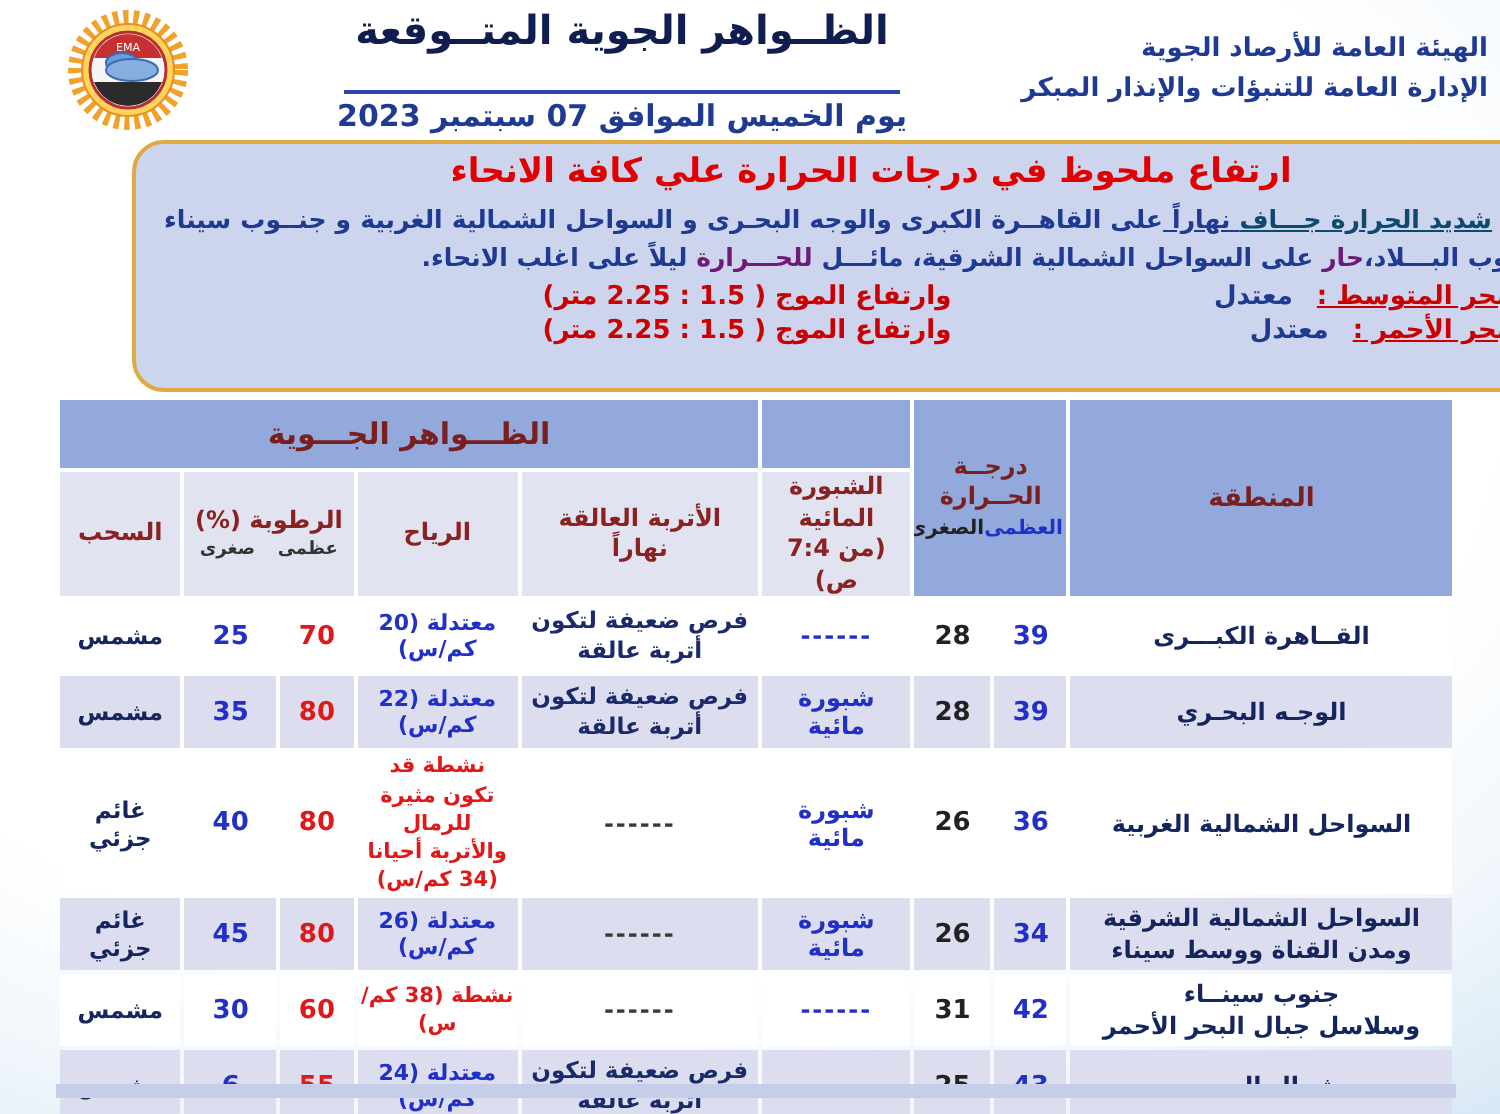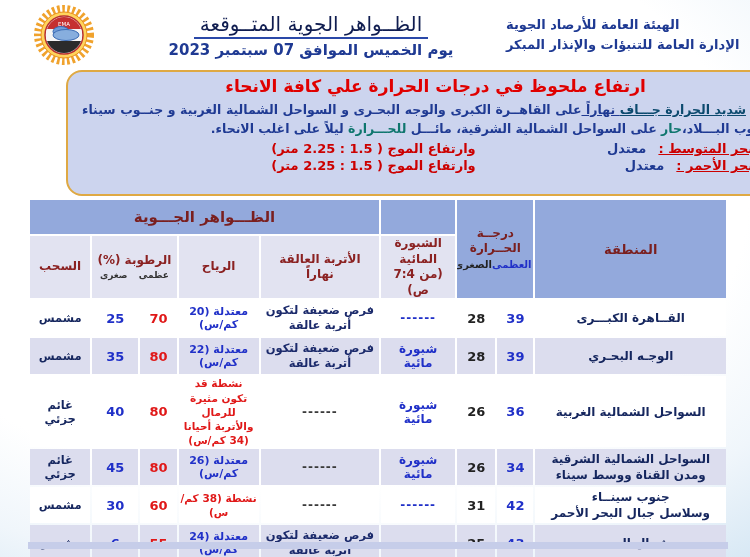--- a/index.html
+++ b/index.html
@@ -10,35 +10,35 @@
   }
   .page{
     position:absolute;inset:0;
     background:radial-gradient(130% 115% at 40% 35%, #ffffff 46%, #f0f6fb 60%, #d2e5f3 76%, #aacfe8 94%);
   }
   
   .topbar{position:absolute;top:4px;left:12px;right:6px;height:62px;display:flex;align-items:center;}
   .logo-wrap{flex:0 0 104px;display:flex;justify-content:center;}
   .center-head{flex:1;text-align:center;}
   .main-title{
-    display:inline-block;font-size:20px;font-weight:normal;color:#101d50;
-    border-bottom:2px solid #2a48a8;padding:0 6px 1px;
+    display:inline-block;font-size:20px;font-weight:bold;color:#101d50;
+    border-bottom:2px solid #2a48a8;padding:0 6px 18px;
   }
   .date-line{font-size:15px;font-weight:bold;color:#1f3a93;margin-top:2px;}
-  .orgs{flex:0 0 238px;text-align:left;color:#1f3a93;font-weight:bold;font-size:13px;line-height:1.55;}
+  .orgs{flex:0 0 238px;text-align:right;color:#1f3a93;font-weight:bold;font-size:13px;line-height:1.55;}
   
   .summary-box{
     position:absolute;top:70px;left:66px;width:739px;height:126px;box-sizing:border-box;
     background:#ccd4ee;border:2px solid #dfa943;border-radius:16px;
     direction:rtl;padding:3px 14px 0;
   }
   .headline{text-align:center;color:#e00000;font-size:17px;font-weight:bold;line-height:1.4;}
   .paragraph{margin:2px 0 3px;font-size:12.5px;font-weight:bold;color:#1f3a93;line-height:1.5;text-align:justify;}
   .seg-blue{color:#1f3a93;}
-  .seg-red{color:#0f766e;}
+  .seg-red{color:#701a75;}
   .seg-red-underline{color:#0c4a6e;text-decoration:underline;}
   .seg-blue-underline{color:#1f3a93;text-decoration:underline;}
   .sea-row{display:flex;direction:rtl;align-items:center;font-size:13px;font-weight:bold;margin-top:2px;padding-right:4px;}
   .sea-right{flex:0 0 44%;display:flex;align-items:center;}
   .sea-bullet{width:8px;height:8px;border:2px solid #2a48b8;background:#f4f6ff;margin-left:10px;flex:0 0 auto;}
   .sea-name{color:#cc0000;text-decoration:underline;}
   .sea-state{color:#1f3a93;margin-right:12px;}
   .sea-waves{flex:1;color:#cc0000;text-align:start;}
   
   table.weather{

